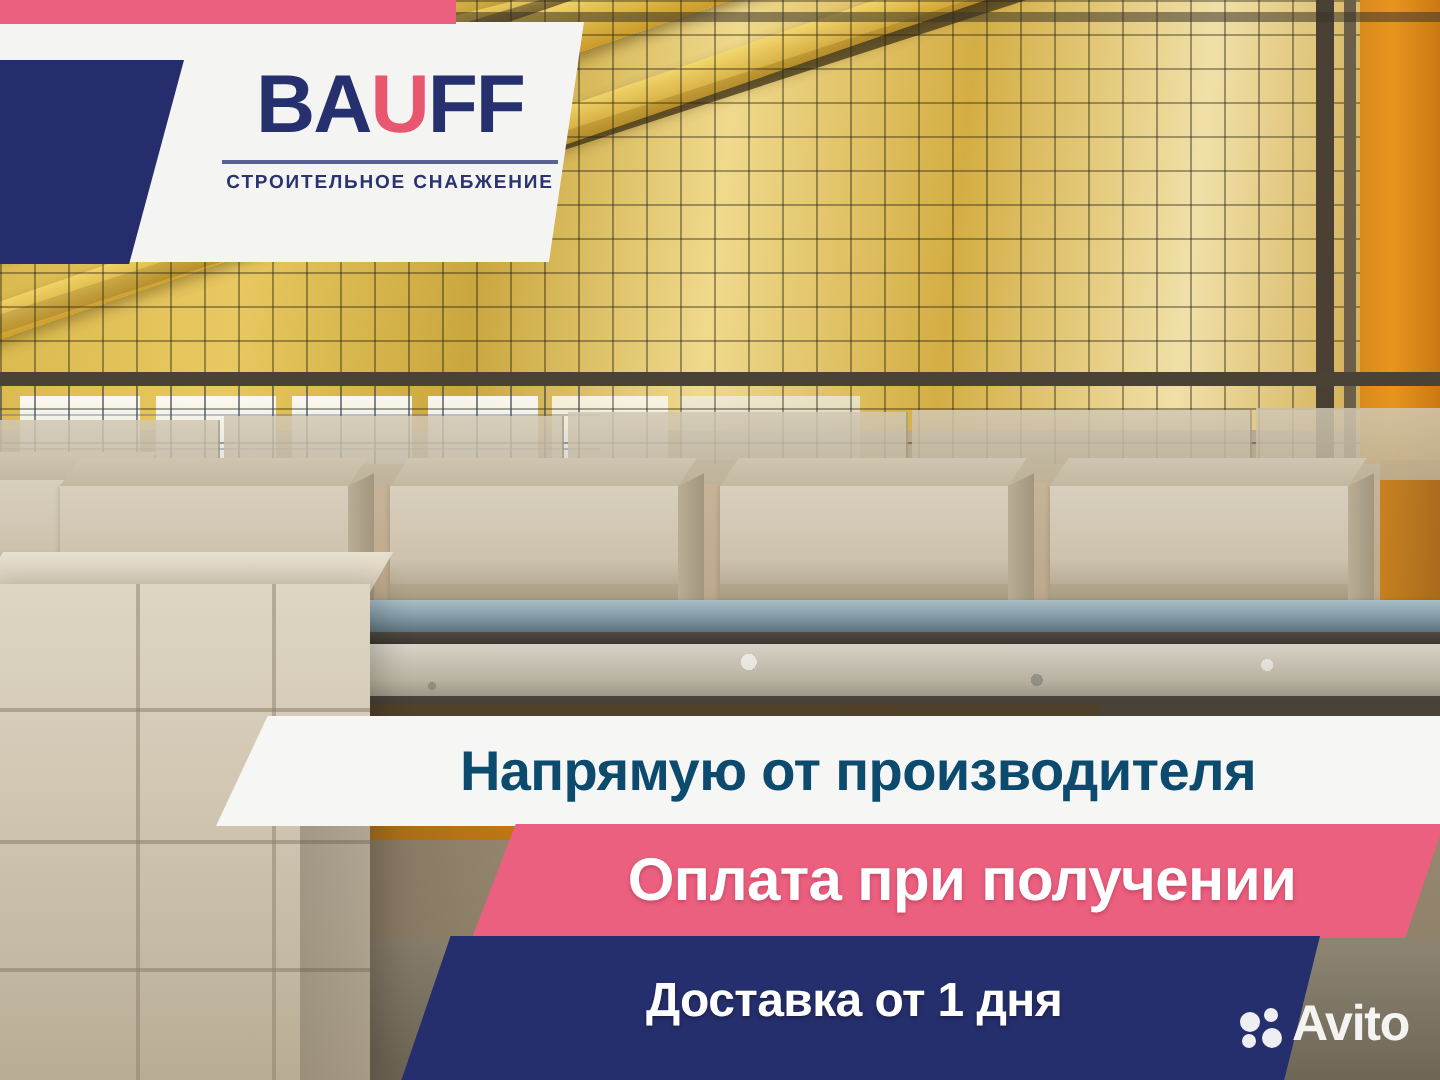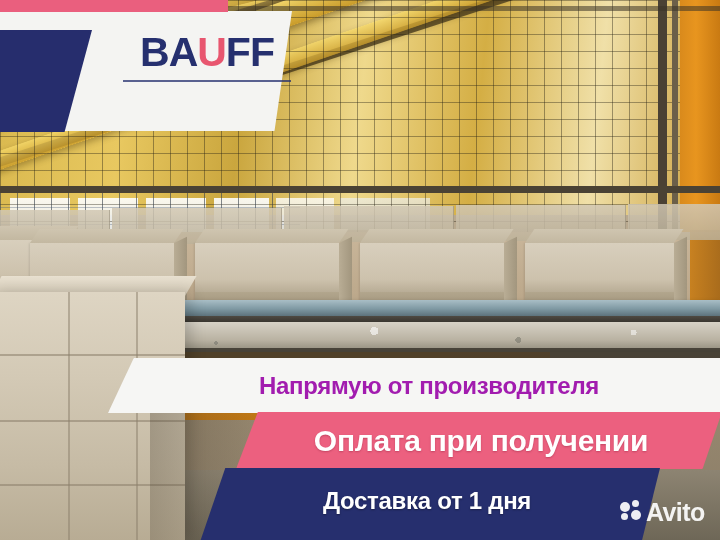--- a/index.html
+++ b/index.html
@@ -194,21 +194,21 @@
     position:absolute; left:0; top:0; width:228px; height:12px;
     background:#ea5f7e;
   }
   .hdr-navy {
     position:absolute; left:-6px; top:30px; width:98px; height:102px;
     background:#262d6d;
     clip-path: polygon(0 0, 100% 0, 72% 100%, 0 100%);
   }
 
   .logo-wrap {
-    position:absolute; left:112px; top:32px; width:190px; text-align:center;
+    position:absolute; left:100px; top:32px; width:190px; text-align:center;
   }
   .logo-word {
     font-size:41px; font-weight:bold; letter-spacing:-1px; line-height:1;
     color:#26306f; white-space:nowrap;
   }
   .logo-word .u { color:#e8566f; }
   .logo-rule {
     width:168px; height:2px; background:#26306f; margin:7px auto 4px; opacity:.75;
   }
   .logo-sub {
@@ -221,21 +221,21 @@
     position:absolute; display:flex; align-items:center; justify-content:center;
     white-space:nowrap;
   }
   .b-white {
     left:108px; top:358px; width:614px; height:55px;
     background:#f6f6f4;
     clip-path: polygon(4.2% 0, 100% 0, 100% 100%, 0 100%);
     box-shadow:0 2px 6px rgba(0,0,0,.22);
   }
   .b-white span {
-    color:#a21caf; font-size:24px; font-weight:bold; letter-spacing:-.3px;
+    color:#0c4a6e; font-size:28px; font-weight:bold; letter-spacing:-.3px;
     padding-left:28px;
   }
   .b-pink {
     left:236px; top:412px; width:486px; height:57px;
     background:#ec607f;
     clip-path: polygon(4.5% 0, 100% 0, 96% 100%, 0 100%);
     box-shadow:0 2px 6px rgba(0,0,0,.22);
   }
   .b-pink span {
     color:#ffffff; font-size:30px; font-weight:bold; letter-spacing:-.3px;
@@ -249,21 +249,21 @@
     box-shadow:0 -1px 6px rgba(0,0,0,.22);
   }
   .b-navy span {
     color:#ffffff; font-size:24px; font-weight:bold; letter-spacing:-.3px;
     text-shadow:0 1px 2px rgba(0,0,0,.35);
     padding-right:6px; padding-bottom:8px;
   }
 
   
   .avito {
-    position:absolute; left:620px; top:500px; display:flex; align-items:flex-start; gap:4px;
+    position:absolute; left:620px; top:500px; display:flex; align-items:flex-end; gap:4px;
     opacity:.92;
   }
   .avito-dots { position:relative; width:22px; height:21px; }
   .avito-dots i {
     position:absolute; border-radius:50%; background:#ffffff; display:block;
   }
   .avito-dots i:nth-child(1){ left:0;    top:2px;  width:10px; height:10px; }
   .avito-dots i:nth-child(2){ left:12px; top:0;    width:7px;  height:7px; }
   .avito-dots i:nth-child(3){ left:1px;  top:13px; width:7px;  height:7px; }
   .avito-dots i:nth-child(4){ left:11px; top:10px; width:10px; height:10px; }
@@ -355,20 +355,21 @@
     <div class="fg-shadow"></div>
   </div>
 
   <div class="hdr-white"></div>
   <div class="hdr-pink"></div>
   <div class="hdr-navy"></div>
 
   <div class="logo-wrap">
     <div class="logo-word"><span>BA</span><span class="u">U</span><span>FF</span></div>
     <div class="logo-rule"></div>
+    <div class="logo-sub">СТРОИТЕЛЬНОЕ СНАБЖЕНИЕ</div>
   </div>
 
   <div class="banner b-white">
     <span>Напрямую от производителя</span>
   </div>
   <div class="banner b-pink">
     <span>Оплата при получении</span>
   </div>
   <div class="banner b-navy">
     <span>Доставка от 1 дня</span>

